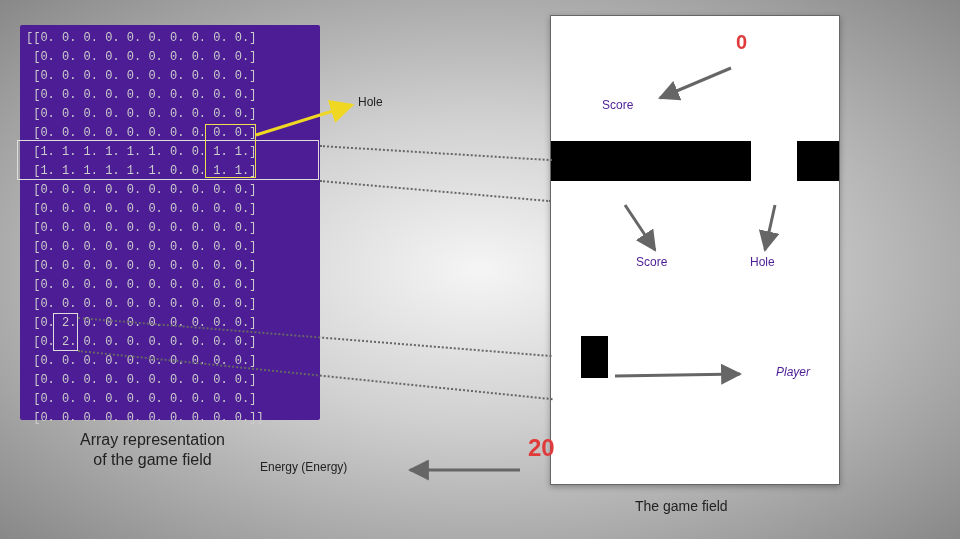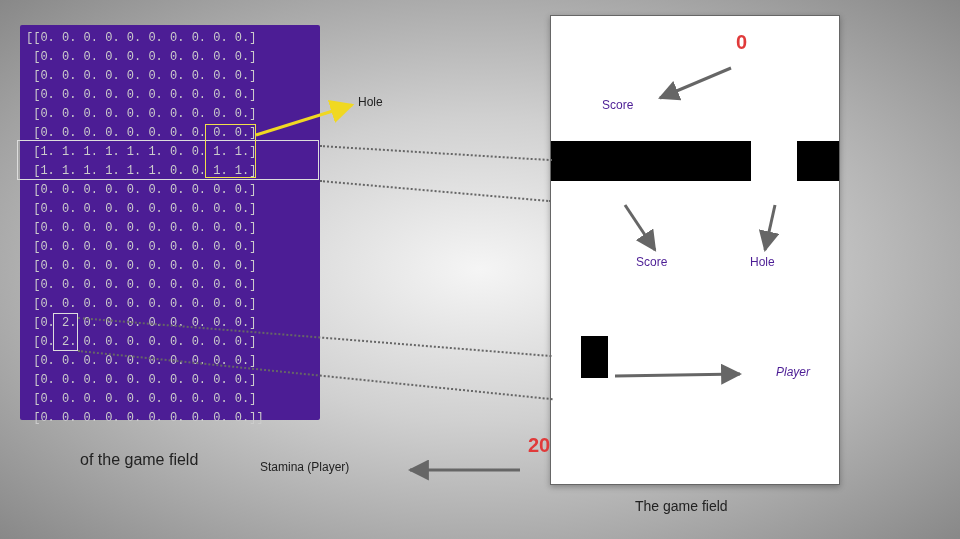--- a/index.html
+++ b/index.html
@@ -61,21 +61,21 @@
   .game-canvas {
     position: relative; width: 100%; height: calc(100% - 22px);
     background: #fff;
   }
   .score-value {
     position: absolute; left: 185px; top: 15px;
     color: #e03a3a; font-weight: 700; font-size: 20px;
   }
   .stamina-value {
     position: absolute; left: -23px; top: 418px;
-    color: #e03a3a; font-weight: 700; font-size: 20px;
+    color: #e03a3a; font-weight: 700; font-size: 24px;
   }
   .wall-left {
     position: absolute; left: 0; top: 125px; width: 200px; height: 40px;
     background: #000;
   }
   .wall-right {
     position: absolute; right: 0; top: 125px; width: 42px; height: 40px;
     background: #000;
   }
   .player-rect {
@@ -108,42 +108,42 @@
 </head>
 <body>
 
 <div class="array-panel" id="array-panel"><span class="array-row">[[0. 0. 0. 0. 0. 0. 0. 0. 0. 0.]</span><span class="array-row"> [0. 0. 0. 0. 0. 0. 0. 0. 0. 0.]</span><span class="array-row"> [0. 0. 0. 0. 0. 0. 0. 0. 0. 0.]</span><span class="array-row"> [0. 0. 0. 0. 0. 0. 0. 0. 0. 0.]</span><span class="array-row"> [0. 0. 0. 0. 0. 0. 0. 0. 0. 0.]</span><span class="array-row"> [0. 0. 0. 0. 0. 0. 0. 0. 0. 0.]</span><span class="array-row"> [1. 1. 1. 1. 1. 1. 0. 0. 1. 1.]</span><span class="array-row"> [1. 1. 1. 1. 1. 1. 0. 0. 1. 1.]</span><span class="array-row"> [0. 0. 0. 0. 0. 0. 0. 0. 0. 0.]</span><span class="array-row"> [0. 0. 0. 0. 0. 0. 0. 0. 0. 0.]</span><span class="array-row"> [0. 0. 0. 0. 0. 0. 0. 0. 0. 0.]</span><span class="array-row"> [0. 0. 0. 0. 0. 0. 0. 0. 0. 0.]</span><span class="array-row"> [0. 0. 0. 0. 0. 0. 0. 0. 0. 0.]</span><span class="array-row"> [0. 0. 0. 0. 0. 0. 0. 0. 0. 0.]</span><span class="array-row"> [0. 0. 0. 0. 0. 0. 0. 0. 0. 0.]</span><span class="array-row"> [0. 2. 0. 0. 0. 0. 0. 0. 0. 0.]</span><span class="array-row"> [0. 2. 0. 0. 0. 0. 0. 0. 0. 0.]</span><span class="array-row"> [0. 0. 0. 0. 0. 0. 0. 0. 0. 0.]</span><span class="array-row"> [0. 0. 0. 0. 0. 0. 0. 0. 0. 0.]</span><span class="array-row"> [0. 0. 0. 0. 0. 0. 0. 0. 0. 0.]</span><span class="array-row"> [0. 0. 0. 0. 0. 0. 0. 0. 0. 0.]]</span></div>
 
 <div class="wall-rows-box" style="left:17px; top:140px; width:302px; height:40px;"></div>
 <div class="hole-box" style="left:205px; top:124px; width:51px; height:54px;"></div>
 <div class="player-box" style="left:53px; top:313px; width:25px; height:38px;"></div>
 
 <div class="left-caption">
-  <br>
+  <span>Array representation</span><br>
   <span>of the game field</span>
 </div>
 
 <div class="game-window">
   <div class="game-canvas">
     <div class="score-value">0</div>
     <div class="wall-left"></div>
     <div class="wall-right"></div>
     <div class="player-rect"></div>
     <div class="stamina-value">20</div>
   </div>
 </div>
 
 <div class="game-caption">The game field</div>
 
 <div class="lbl lbl-dark" style="left:358px; top:95px;">Hole</div>
 <div class="lbl lbl-red" style="left:602px; top:98px;">Score</div>
 <div class="lbl lbl-red" style="left:636px; top:255px;">Score</div>
 <div class="lbl lbl-red" style="left:750px; top:255px;">Hole</div>
 <div class="lbl lbl-red" style="left:776px; top:365px;font-style:italic;">Player</div>
-<div class="lbl lbl-dark" style="left:260px; top:460px;">Stamina (Player)</div>
+<div class="lbl lbl-dark" style="left:260px; top:460px;">Energy (Energy)</div>
 
 <div class="dotted" style="left:320px; top:145px; width:232px; transform:rotate(3.5deg);"></div>
 <div class="dotted" style="left:320px; top:180px; width:232px; transform:rotate(5deg);"></div>
 <div class="dotted" style="left:78px; top:317px; width:475px; transform:rotate(4.6deg);"></div>
 <div class="dotted" style="left:78px; top:350px; width:477px; transform:rotate(5.8deg);"></div>
 
 <svg class="overlay">
   <defs>
     <marker id="arr-gray" viewBox="0 0 10 10" refX="9" refY="5" markerWidth="7" markerHeight="7" orient="auto">
       <path d="M0,0 L10,5 L0,10 z" fill="#666"></path>

